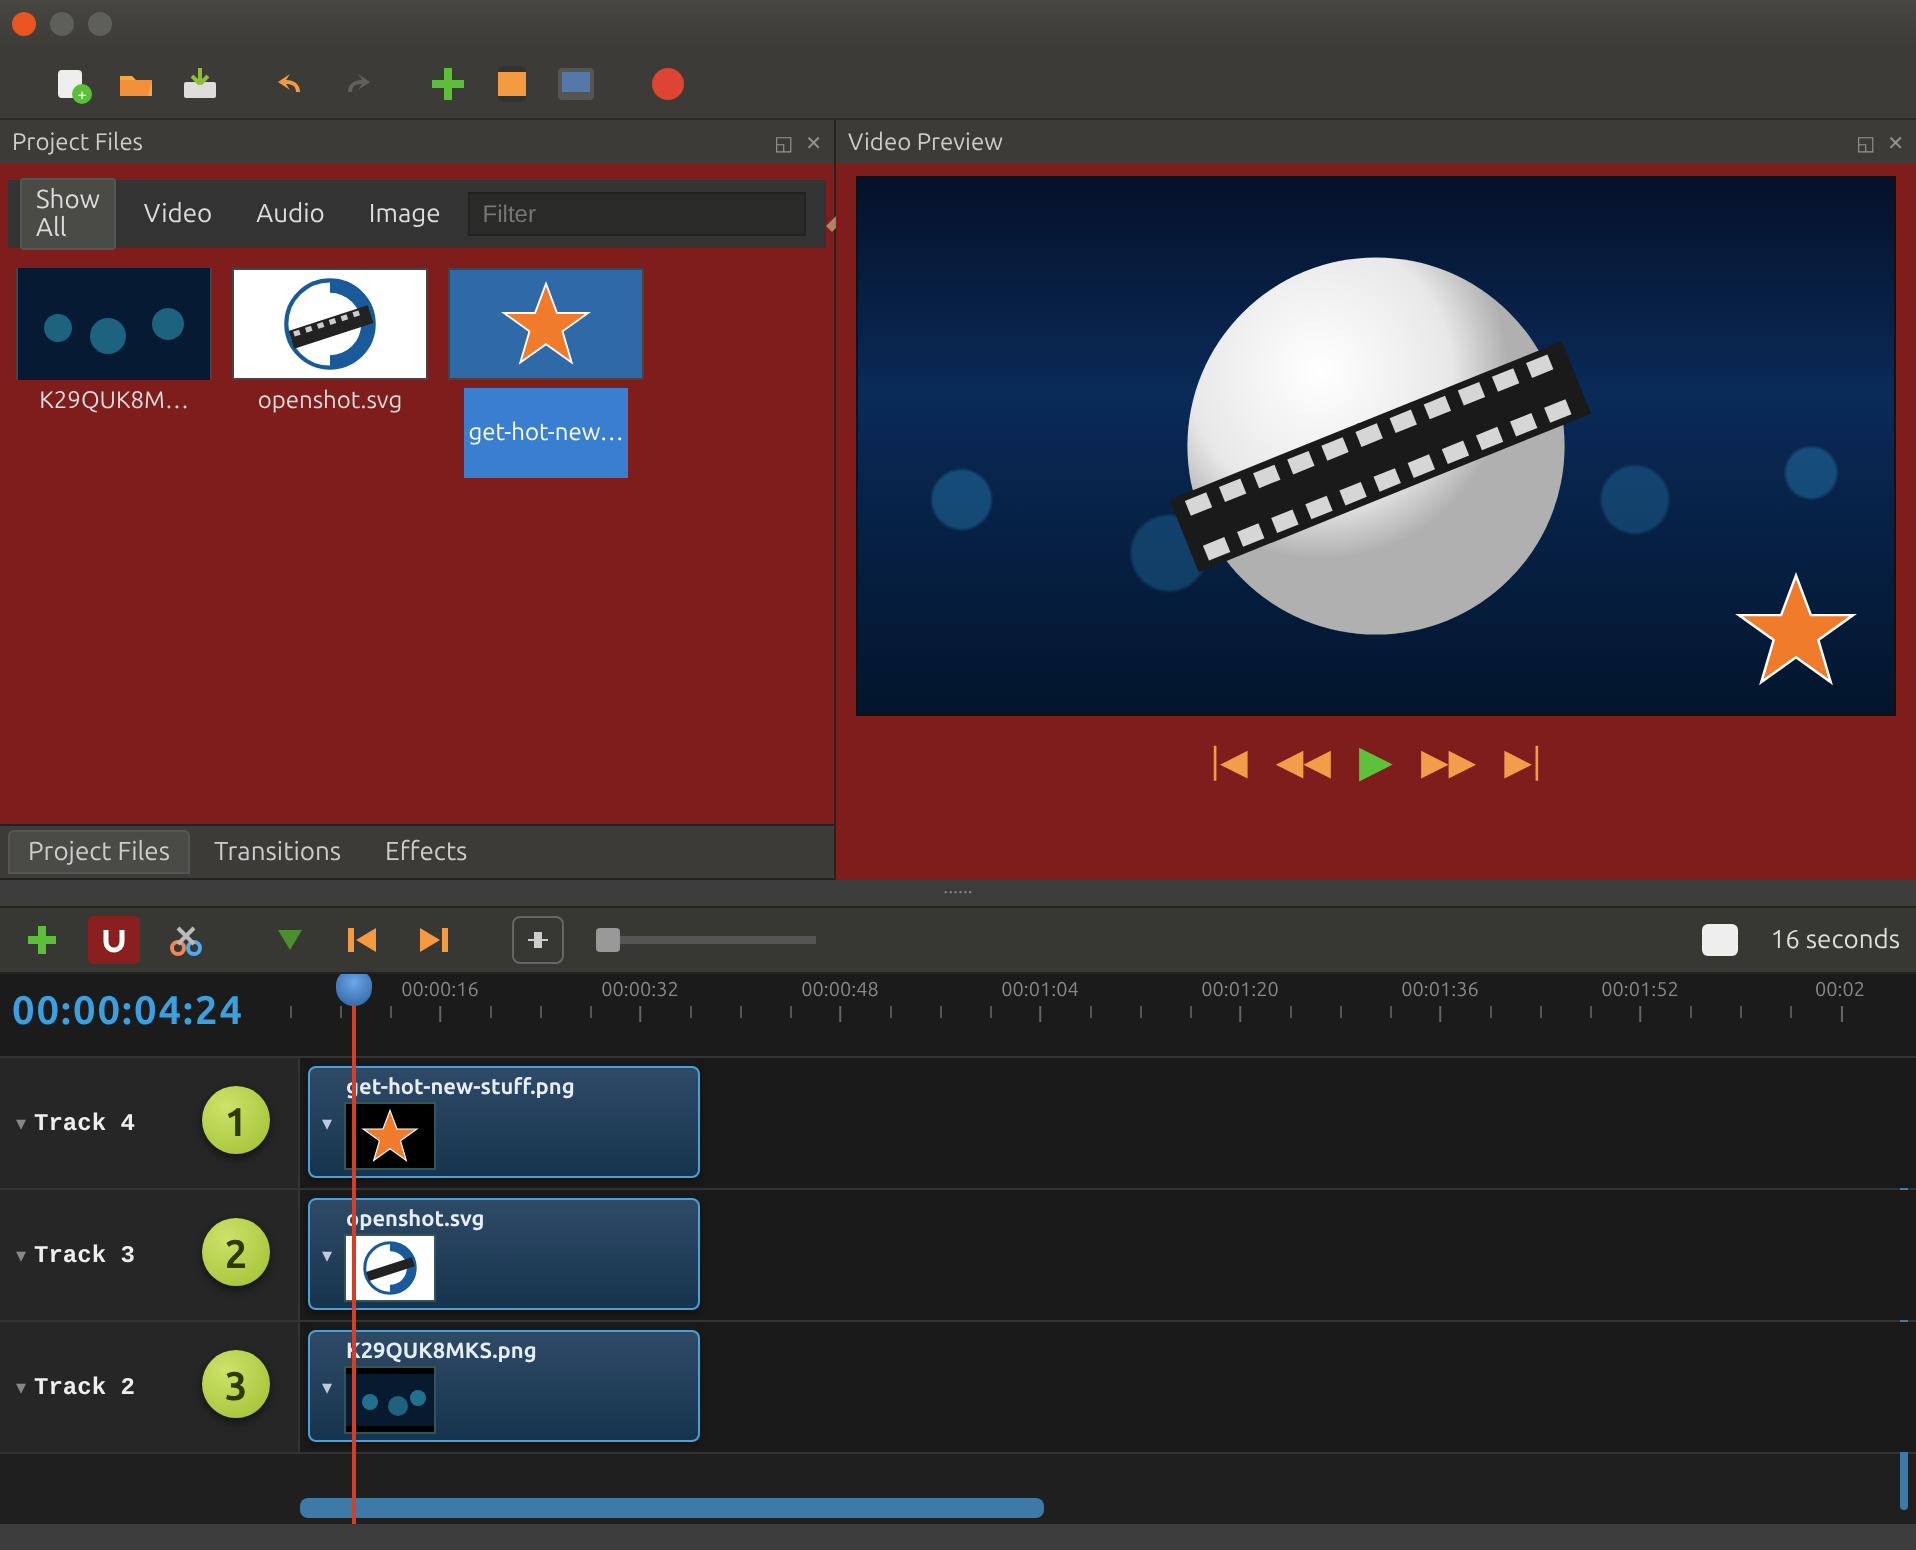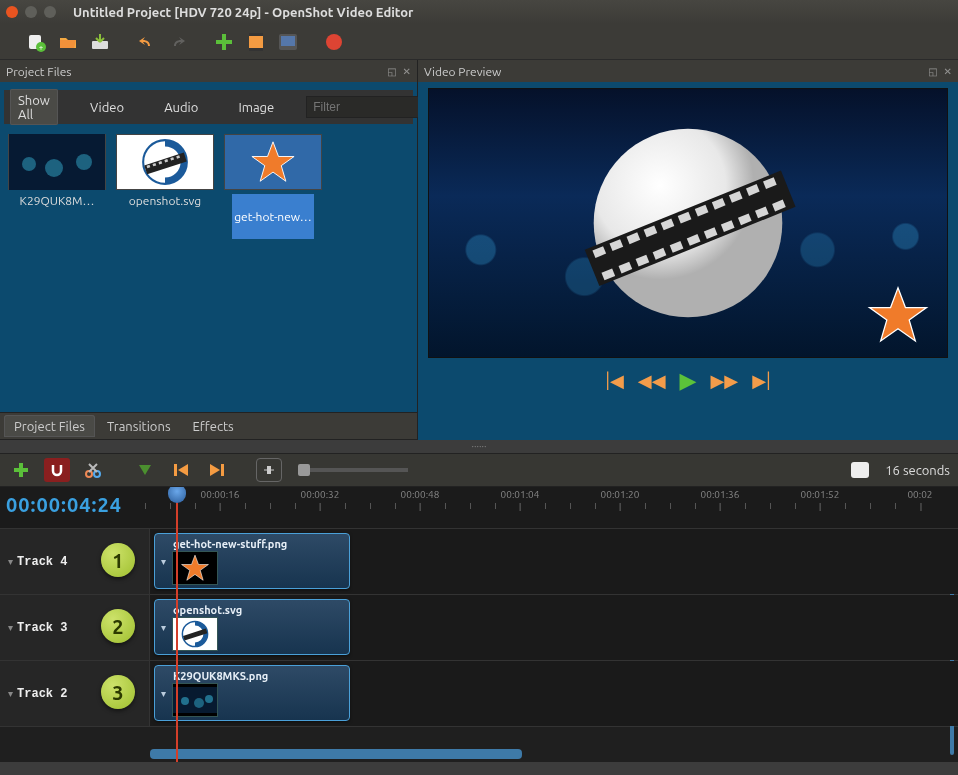--- a/index.html
+++ b/index.html
@@ -30,30 +30,30 @@
   .toolbar {
     height: 36px;
     background: #3c3b37;
     border-bottom: 1px solid #2a2a2a;
     display:flex; align-items:center; padding: 0 8px; gap:4px;
   }
   .tool-btn { width:28px; height:28px; display:flex; align-items:center; justify-content:center; border-radius:3px; }
   .tool-sep { width:10px; }
 
   .main-area { display:flex; height: 380px; }
-  .panel { background:#0c4a6e; position:relative; }
+  .panel { background:#7f1d1d; position:relative; }
   .panel-left { width: 418px; border-right:1px solid #222; }
   .panel-right { flex:1; }
   .panel-header {
     height:22px; background:#3c3b37; color:#ccc; font-size:12px;
     display:flex; align-items:center; justify-content:space-between; padding:0 6px;
   }
   .panel-header .right-icons { display:flex; gap:6px; opacity:.6; font-size:10px;}
   .pf-toolbar {
-    height:34px; background:#333; display:flex; align-items:center; gap:24px; padding:4px 6px; margin:8px 4px 4px 4px;
+    height:34px; background:#333; display:flex; align-items:center; gap:6px; padding:4px 6px; margin:8px 4px 4px 4px;
   }
   .pf-btn { padding:4px 8px; color:#ddd; border-radius:2px; }
   .pf-btn.active { background:#4a4a46; box-shadow:inset 0 0 0 1px #555; }
   .pf-filter { flex:0 0 120px; height:22px; background:#2a2a28; border:1px solid #222; color:#aaa; padding:2px 6px; font-size:12px;}
   .broom { width:20px; height:20px; margin-left:auto; opacity:.7;}
   .file-grid { display:flex; gap:6px; padding:4px 6px; }
   .file-item { width:102px; text-align:center; font-size:12px; color:#ddd; padding:2px; }
   .file-item.selected .file-label { background:#3a7fcf; color:#fff; padding:16px 2px;}
   .thumb { width:98px; height:56px; border:1px solid #444; background:#111; display:flex; align-items:center; justify-content:center; margin-bottom:4px;}
   .thumb.white { background:#fff; }
@@ -136,21 +136,20 @@
   
   .svg-star { fill:#f07b2a; stroke:#fff; stroke-width:1;}
 </style>
 </head>
 <body>
 
 <div class="titlebar">
   <span class="win-btn win-close"></span>
   <span class="win-btn win-min"></span>
   <span class="win-btn win-max"></span>
-  <span class="title-text">Untitled Project [HDV 720 24p] - OpenShot Video Editor</span>
 </div>
 
 <div class="toolbar">
   <span class="tool-sep"></span>
   <div class="tool-btn">
     <svg width="20" height="20">
         <rect x="3" y="3" width="12" height="14" rx="2" fill="#eee"></rect>
         <circle cx="15" cy="15" r="5" fill="#5bbf3a"></circle>
         <text x="15" y="18" font-size="8" text-anchor="middle" fill="#fff">+</text>
       </svg>

